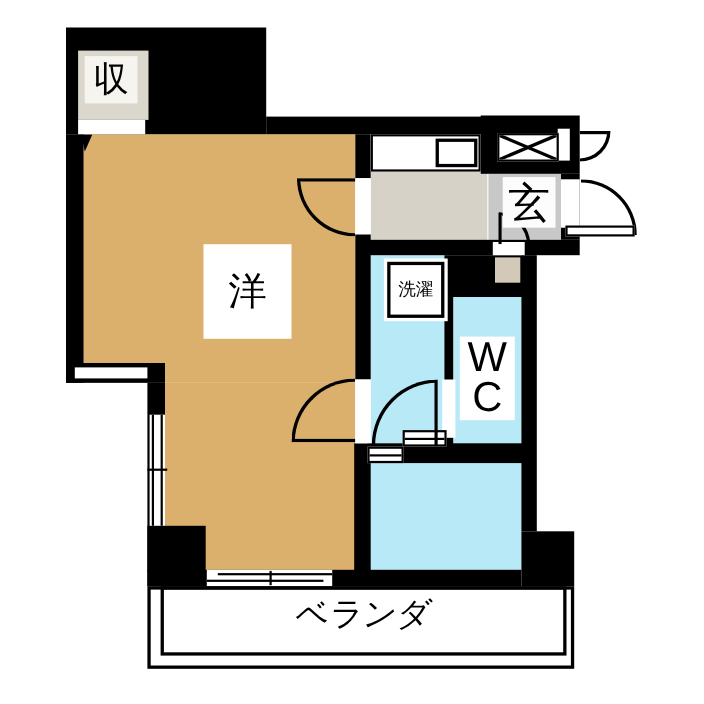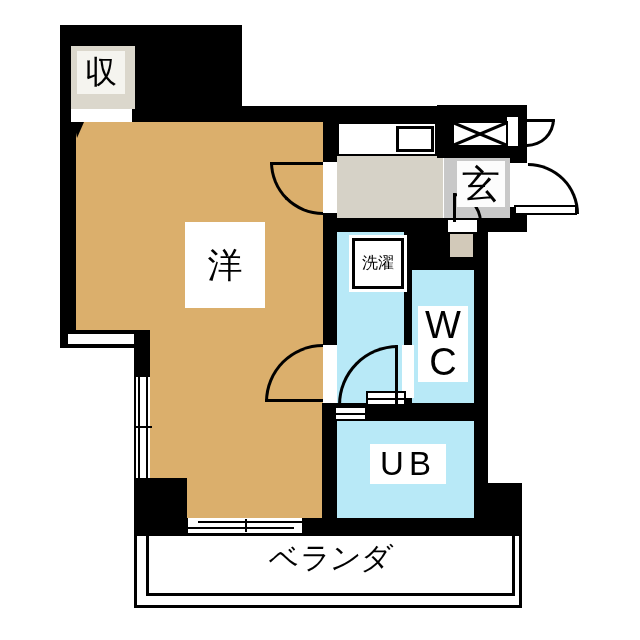--- a/index.html
+++ b/index.html
@@ -129,17 +129,14 @@
 
   <div class="abs label-box" style="left:352px;top:238px;width:52px;height:51px;border:3px solid var(--line);box-shadow:0 0 0 3px #fff;">
     <span style="font-size:16px;">洗濯</span>
   </div>
 
   <div class="abs label-box" style="left:418px;top:306px;width:50px;height:76px;">
     <span style="font-size:38px;line-height:37px;">W</span>
     <span style="font-size:38px;line-height:37px;">C</span>
   </div>
 
-  <div class="abs label-box" style="left:370px;top:444px;width:76px;height:40px;">
-    <span style="font-size:33px;letter-spacing:5px;">UB</span>
-  </div>
 
 </div>
 
 </body></html>

